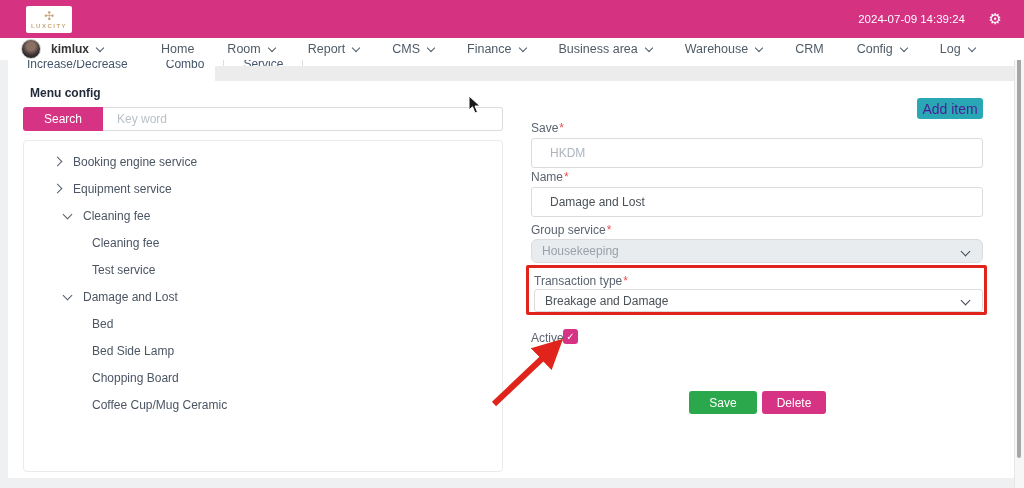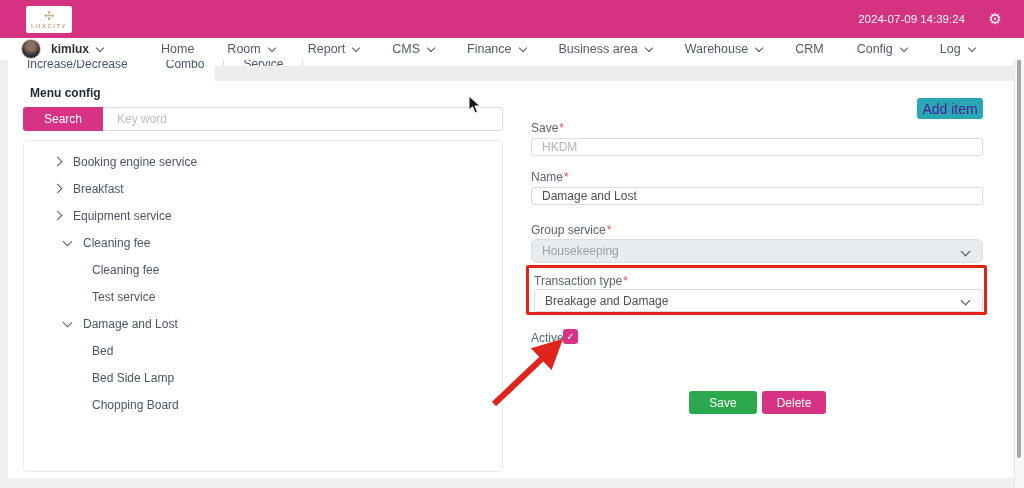--- a/index.html
+++ b/index.html
@@ -61,22 +61,22 @@
   .tree-row.lv2 { padding-left:40px; }
   .tree-row.lv3 { padding-left:68px; }
   .tree-row.chev-right .tchev { transform:rotate(-45deg); }
   .tree-row.chev-down  .tchev { transform:rotate(45deg); margin-top:-3px; }
 
   
   .add-item-btn { position:absolute; left:917px; top:98px; width:66px; height:21px; background:#2aa7b5;
     color:#4c1d95; font-size:14px; border:none; border-radius:3px; cursor:pointer; font-family:inherit; }
   .f-label { position:absolute; font-size:12px; color:#5b6470; }
   .req { color:#e55353; margin-left:1px; }
-  .f-input { position:absolute; width:452px; height:18px; border:1px solid #dcdcdc; border-radius:3px;
-    padding-left:10px; font-size:12px; color:#495057; font-family:inherit; outline:none; background:#fff; }
+  .f-input { position:absolute; width:452px; height:30px; border:1px solid #dcdcdc; border-radius:3px;
+    padding-left:18px; font-size:12px; color:#495057; font-family:inherit; outline:none; background:#fff; }
   .f-input.dim { color:#adb5bd; }
   .f-select { position:absolute; width:452px; height:24px; border:1px solid #dcdcdc; border-radius:3px;
     font-size:12px; color:#495057; display:flex; align-items:center; padding-left:10px; background:#fff; cursor:pointer; }
   .f-select.disabled { background:#e9ecef; color:#98a1a8; }
   .f-select .schev { position:absolute; right:13px; top:8px; width:7px; height:7px;
     border-right:1.7px solid #3f4750; border-bottom:1.7px solid #3f4750; transform:rotate(45deg); }
 
   .active-label { position:absolute; left:531px; top:331px; font-size:12px; color:#5b6470; }
   .active-checkbox { position:absolute; left:563px; top:329px; width:15px; height:15px; background:#d63384;
     border-radius:3px; color:#fff; font-size:10px; text-align:center; line-height:15px; cursor:pointer; }
@@ -183,24 +183,20 @@
 </div>
 
 <div class="tree-card">
 
 <div class="tree-row lv1 chev-right">
       <span class="tchev"></span>
       <span>Booking engine service</span>
     </div>
     <div class="tree-row lv1 chev-right">
       <span class="tchev"></span>
-      <span>Breakfast</span>
-    </div>
-    <div class="tree-row lv1 chev-right">
-      <span class="tchev"></span>
       <span>Equipment service</span>
     </div>
     <div class="tree-row lv2 chev-down">
       <span class="tchev"></span>
       <span>Cleaning fee</span>
     </div>
     <div class="tree-row lv3 chev-none">
 
       <span>Cleaning fee</span>
     </div>
@@ -216,20 +212,24 @@
 
       <span>Bed</span>
     </div>
     <div class="tree-row lv3 chev-none">
 
       <span>Bed Side Lamp</span>
     </div>
     <div class="tree-row lv3 chev-none">
 
       <span>Chopping Board</span>
+    </div>
+    <div class="tree-row lv3 chev-none">
+
+      <span>Coffee Cup/Mug Ceramic</span>
     </div>
   </div>
 
 <button class="add-item-btn">Add item</button>
 
 <div class="f-label" style="left:531px;top:121px;">
   <span>Save</span><span class="req">*</span>
 </div>
 <input class="f-input dim" style="left: 531px; top: 138px;" readonly="" value="HKDM">
 

